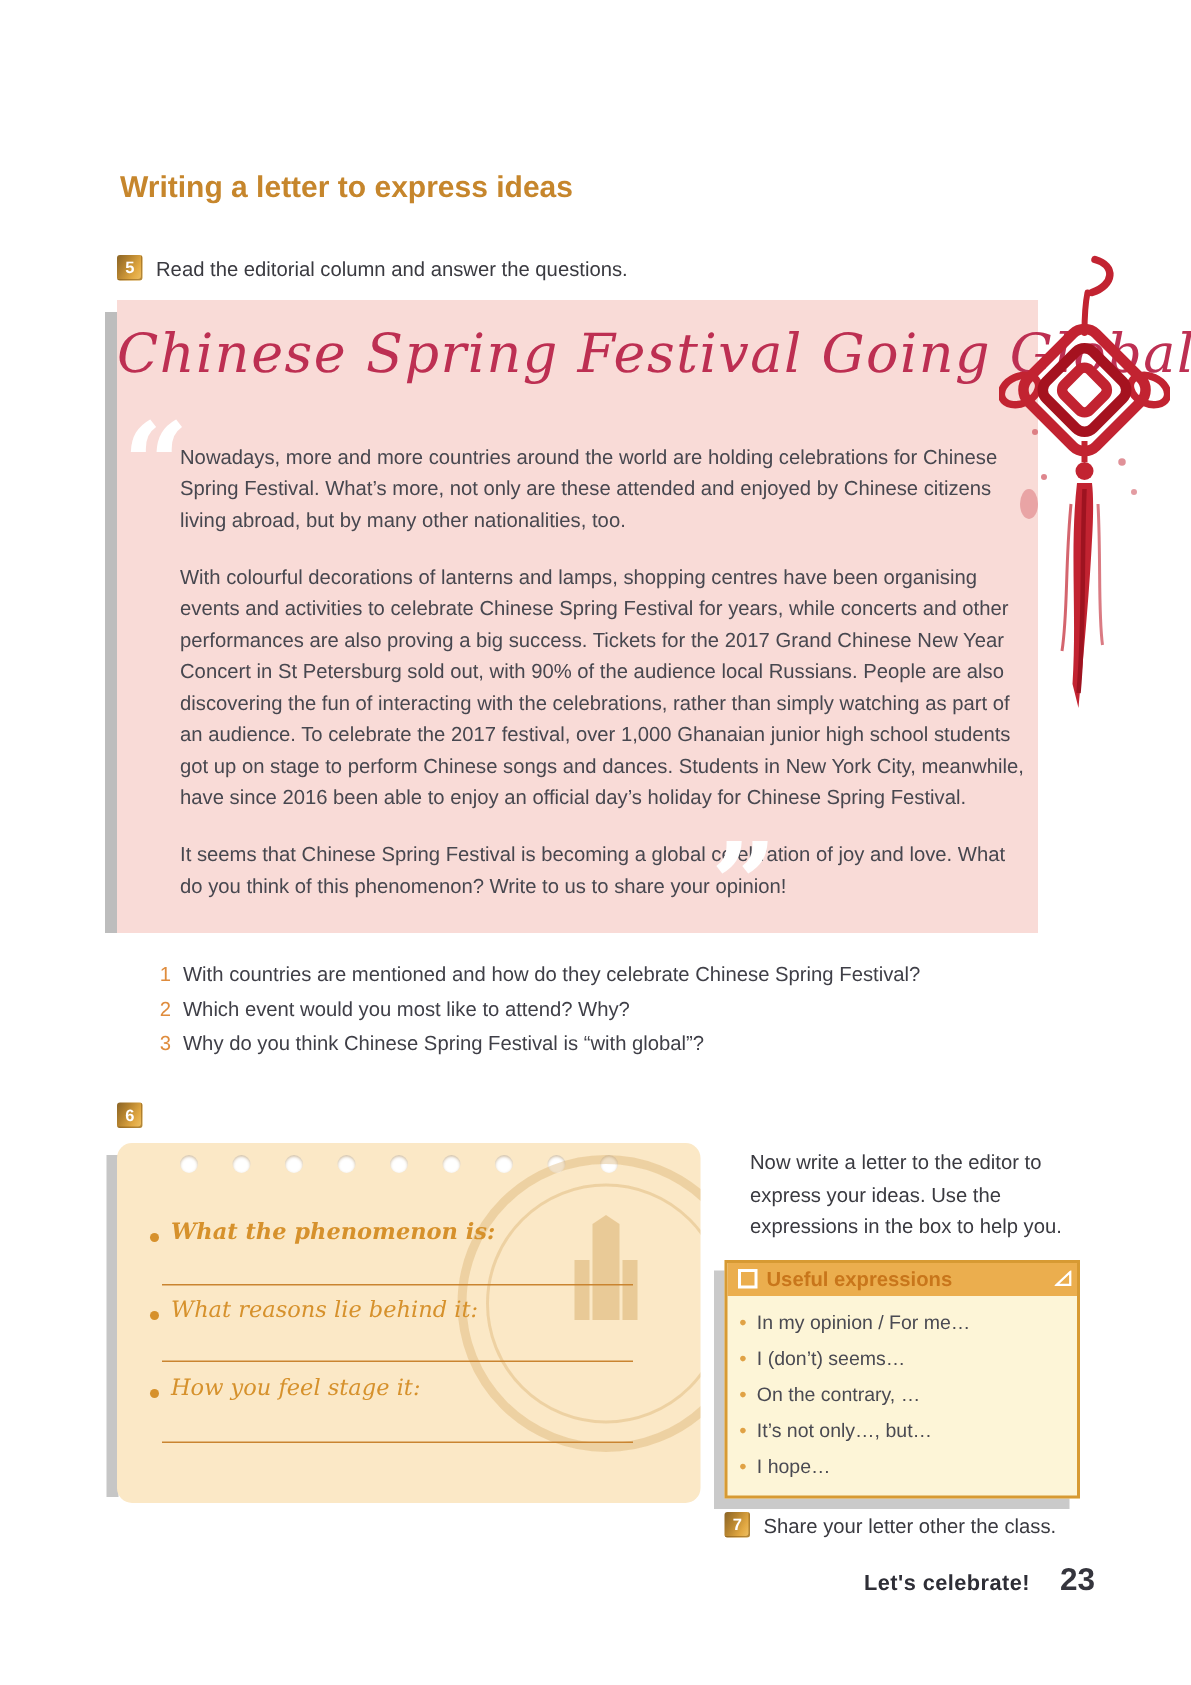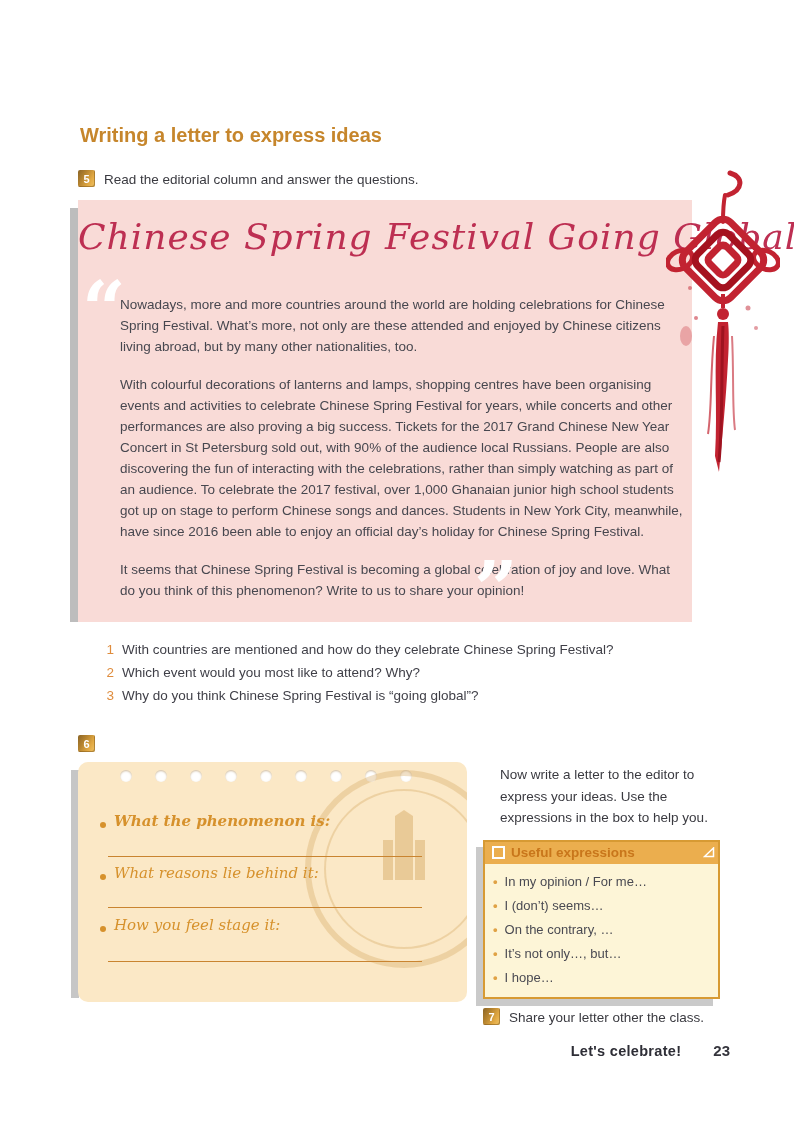--- a/index.html
+++ b/index.html
@@ -1,19 +1,19 @@
 <!DOCTYPE html>
 <html><head>
 <meta charset="utf-8">
 <style>
   html,body{margin:0;padding:0;}
   .page{position:relative;width:794px;height:1123px;background:#ffffff;overflow:hidden;
         font-family:"Liberation Sans",sans-serif;color:#3f3f47;}
 
-  .page-title{position:absolute;left:80px;top:124px;font-size:20px;font-weight:bold;color:#C6862C;}
+  .page-title{position:absolute;left:80px;top:114px;font-size:20px;font-weight:bold;color:#C6862C;}
 
   .ex-row{position:absolute;display:flex;align-items:flex-start;gap:9px;}
   .badge{width:17px;height:17px;border-radius:2px;flex:0 0 auto;
          background:linear-gradient(120deg,#8a6426 0%,#b5832f 35%,#e2a943 70%,#f0c468 100%);
          color:#fff;font-size:11px;font-weight:bold;display:flex;align-items:center;justify-content:center;
          box-shadow:inset -1px -1px 0 rgba(120,80,20,.5);}
   .ex-instruction{font-size:13.5px;font-weight:500;color:#3a3a40;padding-top:2px;}
 
   
   .editorial-shadow{position:absolute;left:70px;top:208px;width:8px;height:414px;background:#bdbdbd;}
@@ -61,23 +61,23 @@
         border:2px solid #D79A33;box-sizing:border-box;box-shadow:-7px 7px 0 #cacaca;}
   .expr-header{background:#EBAE4E;color:#C8761B;font-weight:bold;font-size:13.5px;
         display:flex;align-items:center;padding:3px 3px 4px 7px;}
   .expr-checkbox{width:9px;height:9px;border:2px solid #fff;margin-right:6px;flex:0 0 auto;}
   .expr-spacer{flex:1;}
   .expr-list{padding:6px 8px 7px 8px;}
   .expr-item{display:flex;gap:7px;font-size:13px;line-height:24px;color:#4a4a52;}
   .expr-bullet{color:#E0A245;font-weight:bold;}
 
   .footer{position:absolute;top:1042px;left:480px;width:250px;display:flex;
-        justify-content:flex-end;align-items:baseline;gap:32px;}
+        justify-content:flex-end;align-items:baseline;gap:20px;}
   .footer-title{font-size:14.5px;font-weight:bold;color:#2e2e36;letter-spacing:.3px;}
-  .page-number{font-size:15px;font-weight:bold;color:#35353d;}
+  .page-number{font-size:21px;font-weight:bold;color:#35353d;}
 </style>
 </head>
 <body>
 
 <div class="page">
 
   <div class="page-title">Writing a letter to express ideas</div>
 
   <div class="ex-row" style="left:78px;top:170px;width:620px;">
     <div class="badge">5</div>
@@ -128,21 +128,21 @@
   <div class="q-row" style="top:642px;">
     <span class="q-num">1</span>
     <span class="q-text">With countries are mentioned and how do they celebrate Chinese Spring Festival?</span>
   </div>
   <div class="q-row" style="top:665px;">
     <span class="q-num">2</span>
     <span class="q-text">Which event would you most like to attend? Why?</span>
   </div>
   <div class="q-row" style="top:688px;">
     <span class="q-num">3</span>
-    <span class="q-text">Why do you think Chinese Spring Festival is “going global”?</span>
+    <span class="q-text">Why do you think Chinese Spring Festival is “with global”?</span>
   </div>
 
   <div class="ex-row" style="left:78px;top:735px;width:620px;">
     <div class="badge">6</div>
   </div>
 
   <div class="notepad-shadow"></div>
   <div class="notepad">
     <div class="hole" style="left:42px;"></div>
     <div class="hole" style="left:77px;"></div>

